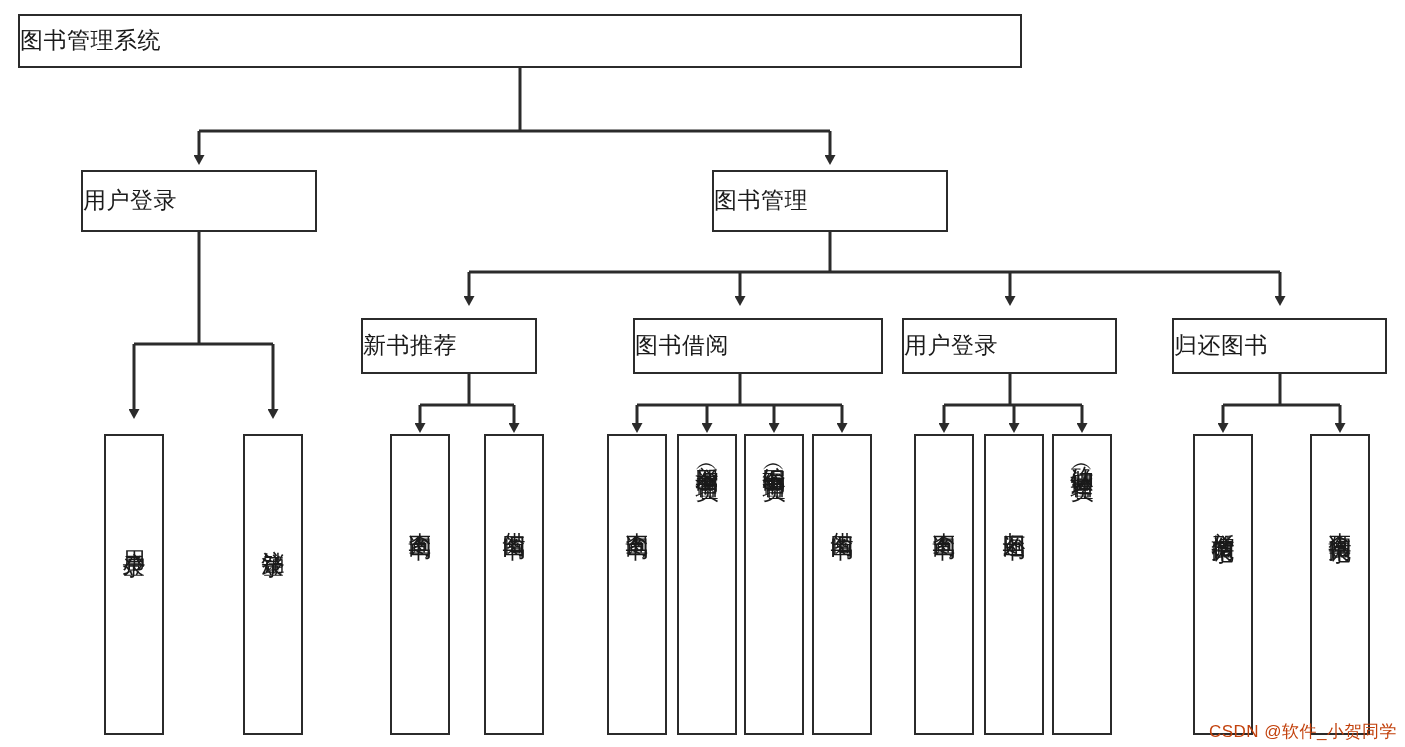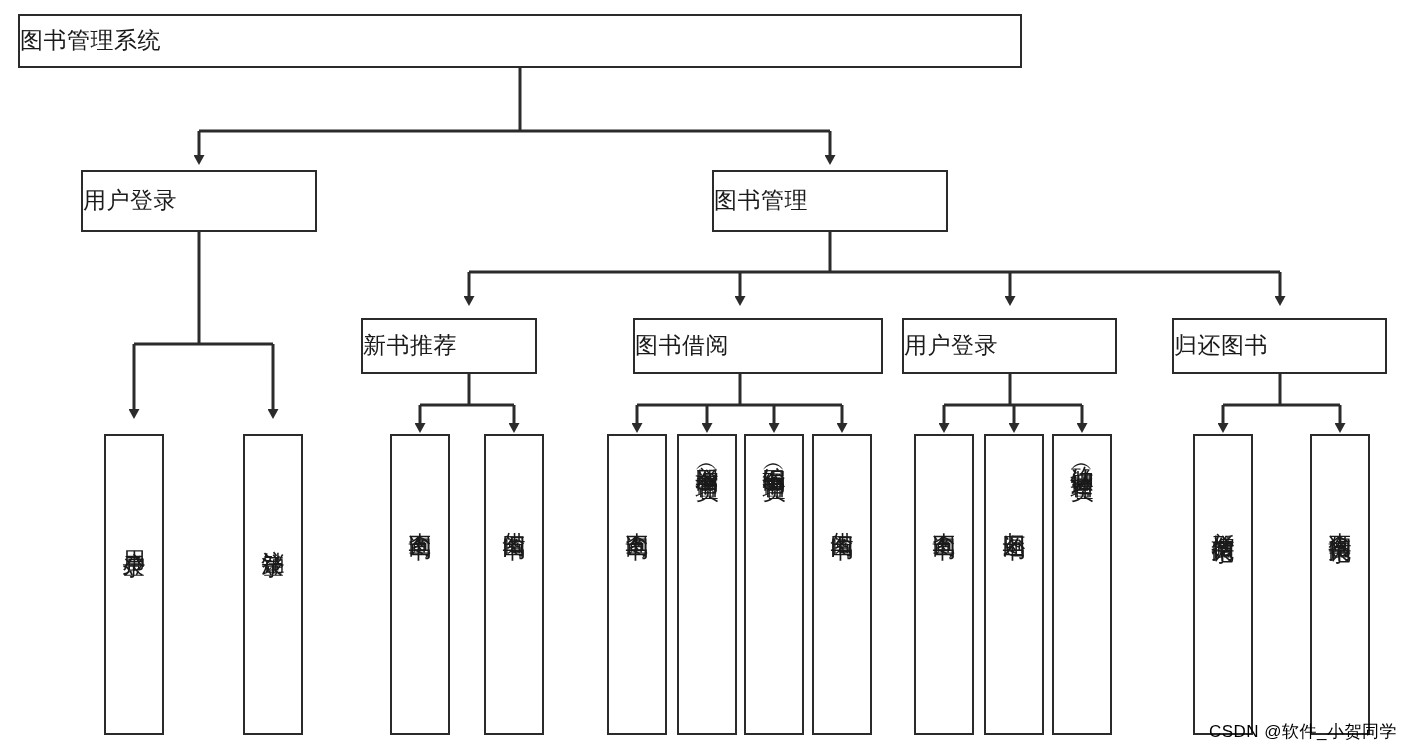--- a/index.html
+++ b/index.html
@@ -65,21 +65,21 @@
     padding-top: 96px;
   }
   .node.vert.top .label {
     padding-top: 12px;
   }
   .watermark {
     position: absolute;
     right: 8px;
     bottom: 4px;
     font-size: 17px;
-    color: #000000;
+    color: #c2410c;
     white-space: nowrap;
     letter-spacing: 0.5px;
   }
 </style>
 </head>
 <body>
 
 <div id="canvas">
 
   <svg id="edges" viewBox="0 0 1405 747" xmlns="http://www.w3.org/2000/svg">

